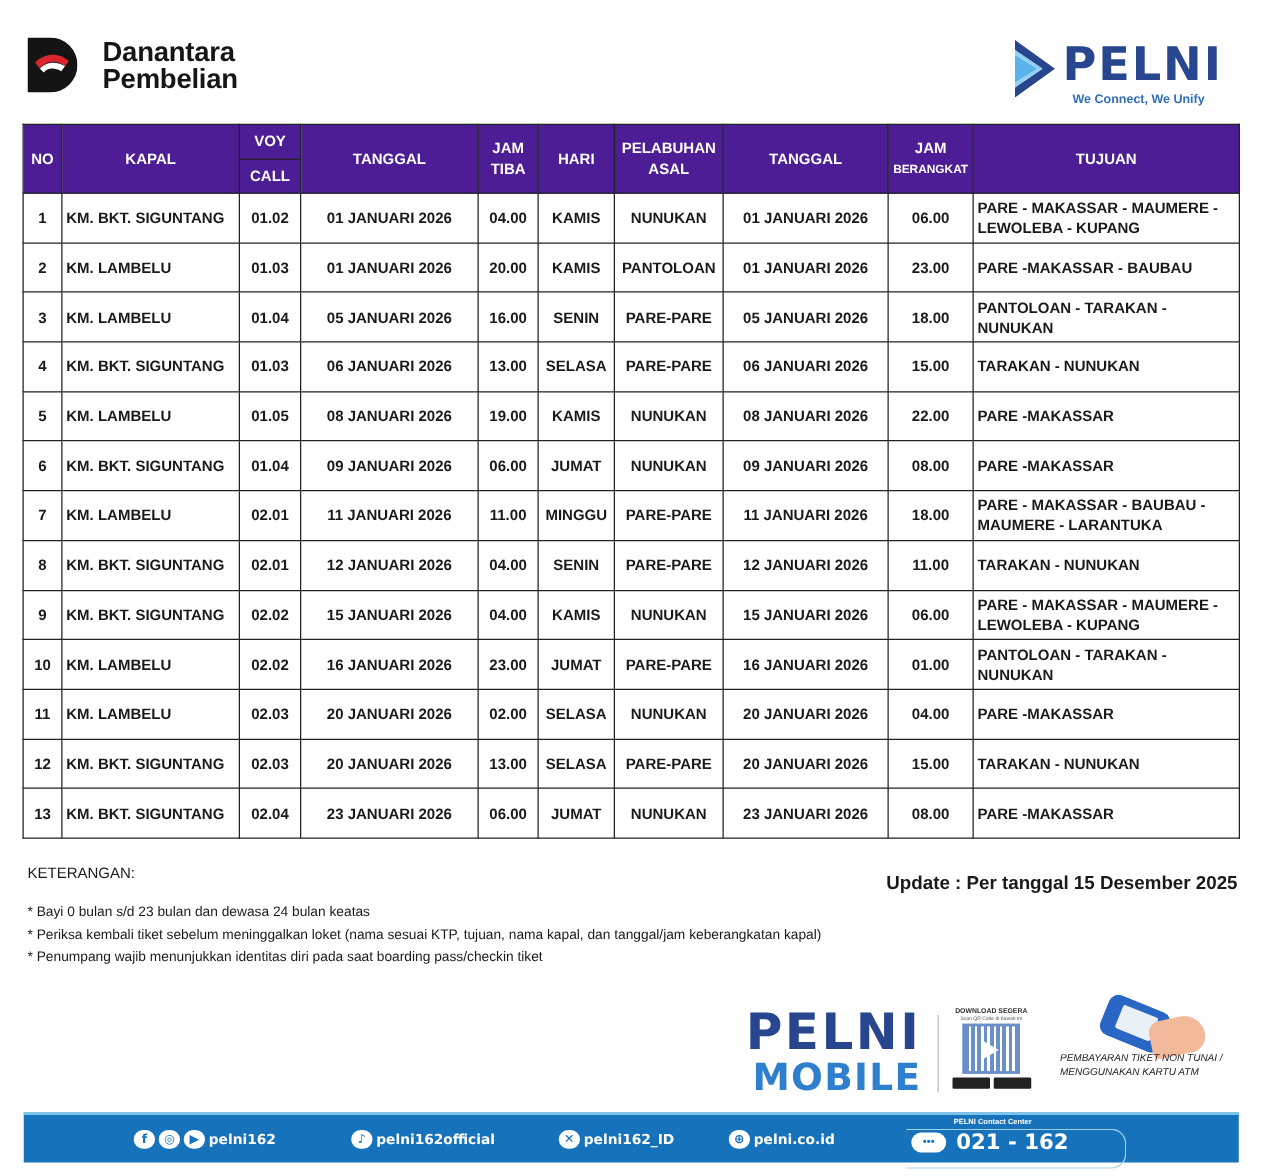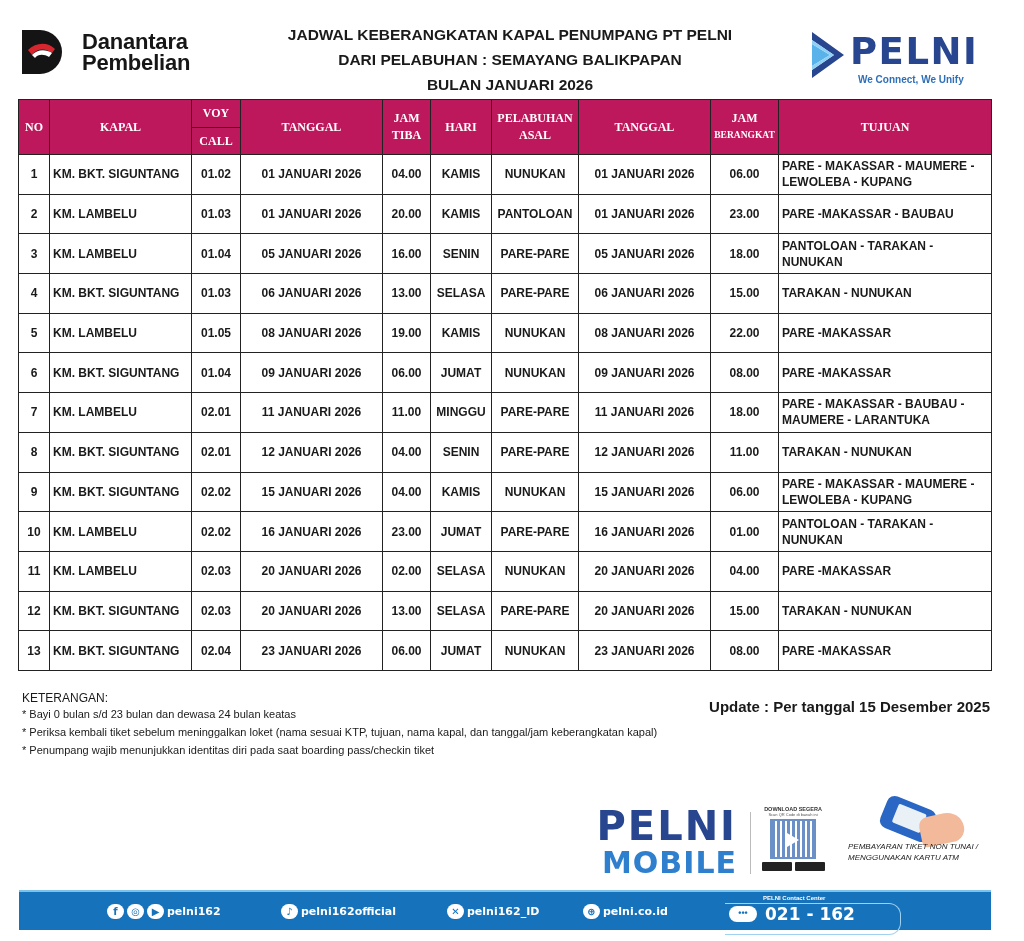--- a/index.html
+++ b/index.html
@@ -13,31 +13,31 @@
     .dan-text { margin-left: 20px; font-weight: bold; font-size: 22px; line-height: 21px; color: #161616; letter-spacing: -0.2px; }
     .titles { position: absolute; left: 230px; top: 22px; width: 560px; text-align: center; font-weight: bold; color: #1a1a1a; }
     .titles div { font-size: 15.5px; line-height: 25px; }
     .pelni-logo { position: absolute; left: 810px; top: 28px; width: 170px; height: 62px; }
     .pelni-word { position: absolute; left: 40px; top: 2px; font-size: 37px; font-weight: bold; color: #27468f; letter-spacing: 1.5px; font-family: "DejaVu Sans", sans-serif; }
     .pelni-tag { position: absolute; left: 48px; top: 46px; font-size: 10px; font-weight: bold; color: #2f6fb6; }
 
     
     .schedule { position: absolute; left: 18px; top: 99px; width: 973px; border-collapse: collapse; table-layout: fixed; }
     .schedule th, .schedule td { border: 1.5px solid #222; font-weight: bold; font-size: 12px; text-align: center; vertical-align: middle; }
-    .schedule th { background: #be185d; color: #ffffff; font-size: 12px; line-height: 17px; font-family: Liberation Serif, serif; }
+    .schedule th { background: #4c1d95; color: #ffffff; font-size: 12px; line-height: 17px; }
     .schedule thead tr.h1 th { height: 28px; }
     .schedule thead tr.h2 th { height: 27px; }
     .schedule td { height: 39.7px; color: #1a1a1a; line-height: 16px; padding: 0 2px; }
     .schedule td.left { text-align: left; padding-left: 3px; }
 
     .update { position: absolute; right: 34px; top: 698px; font-size: 15px; font-weight: bold; color: #1a1a1a; }
 
     
     .notes { position: absolute; left: 22px; top: 691px; font-size: 11px; color: #1a1a1a; }
-    .notes .nt { font-size: 12px; margin-bottom: 0; }
+    .notes .nt { font-size: 12px; margin-bottom: 16px; }
     .notes .ni { line-height: 18px; }
 
     
     .mobile-word { position: absolute; left: 587px; top: 806px; width: 150px; text-align: right; font-family: "DejaVu Sans", sans-serif; font-weight: bold; color: #27468f; }
     .mobile-word .p1 { font-size: 40px; line-height: 40px; letter-spacing: 2px; }
     .mobile-word .p2 { font-size: 30px; line-height: 34px; color: #2f7fcf; letter-spacing: 1px; }
     .divider { position: absolute; left: 750px; top: 812px; width: 1px; height: 62px; background: #bbb; }
     .qr-block { position: absolute; left: 760px; top: 806px; width: 66px; text-align: center; }
     .qr-title { font-size: 5.5px; font-weight: bold; color: #333; }
     .qr-sub { font-size: 4px; color: #555; margin-bottom: 2px; }
@@ -72,25 +72,20 @@
         <path d="M6 20 C14 12 26 12 33 19 L30 23 C24 18 15 18 10 25 Z" fill="#d8262e"></path>
         <path d="M10 25 C15 19 24 19 30 23 L27 27 C22 24 16 24 13 28 Z" fill="#ffffff"></path>
       </svg>
     </div>
     <div class="dan-text">
       <div>Danantara</div>
       <div>Pembelian</div>
     </div>
   </div>
 
-  <div class="titles">
-    <div>JADWAL KEBERANGKATAN KAPAL PENUMPANG PT PELNI</div>
-    <div>DARI PELABUHAN : SEMAYANG BALIKPAPAN</div>
-    <div>BULAN JANUARI 2026</div>
-  </div>
 
   <div class="pelni-logo">
     <svg width="36" height="50" viewBox="0 0 36 50" style="position:absolute;left:0;top:2px">
       <path d="M2 2 L34 25 L2 48 L2 40 L24 25 L2 10 Z" fill="#27468f"></path>
       <path d="M2 14 L20 25 L2 36 Z" fill="#59b3ea"></path>
       <path d="M2 10 L24 25 L2 40 L2 36 L20 25 L2 14 Z" fill="#8fd0f4"></path>
     </svg>
     <div class="pelni-word">PELNI</div>
     <div class="pelni-tag">We Connect, We Unify</div>
   </div>

